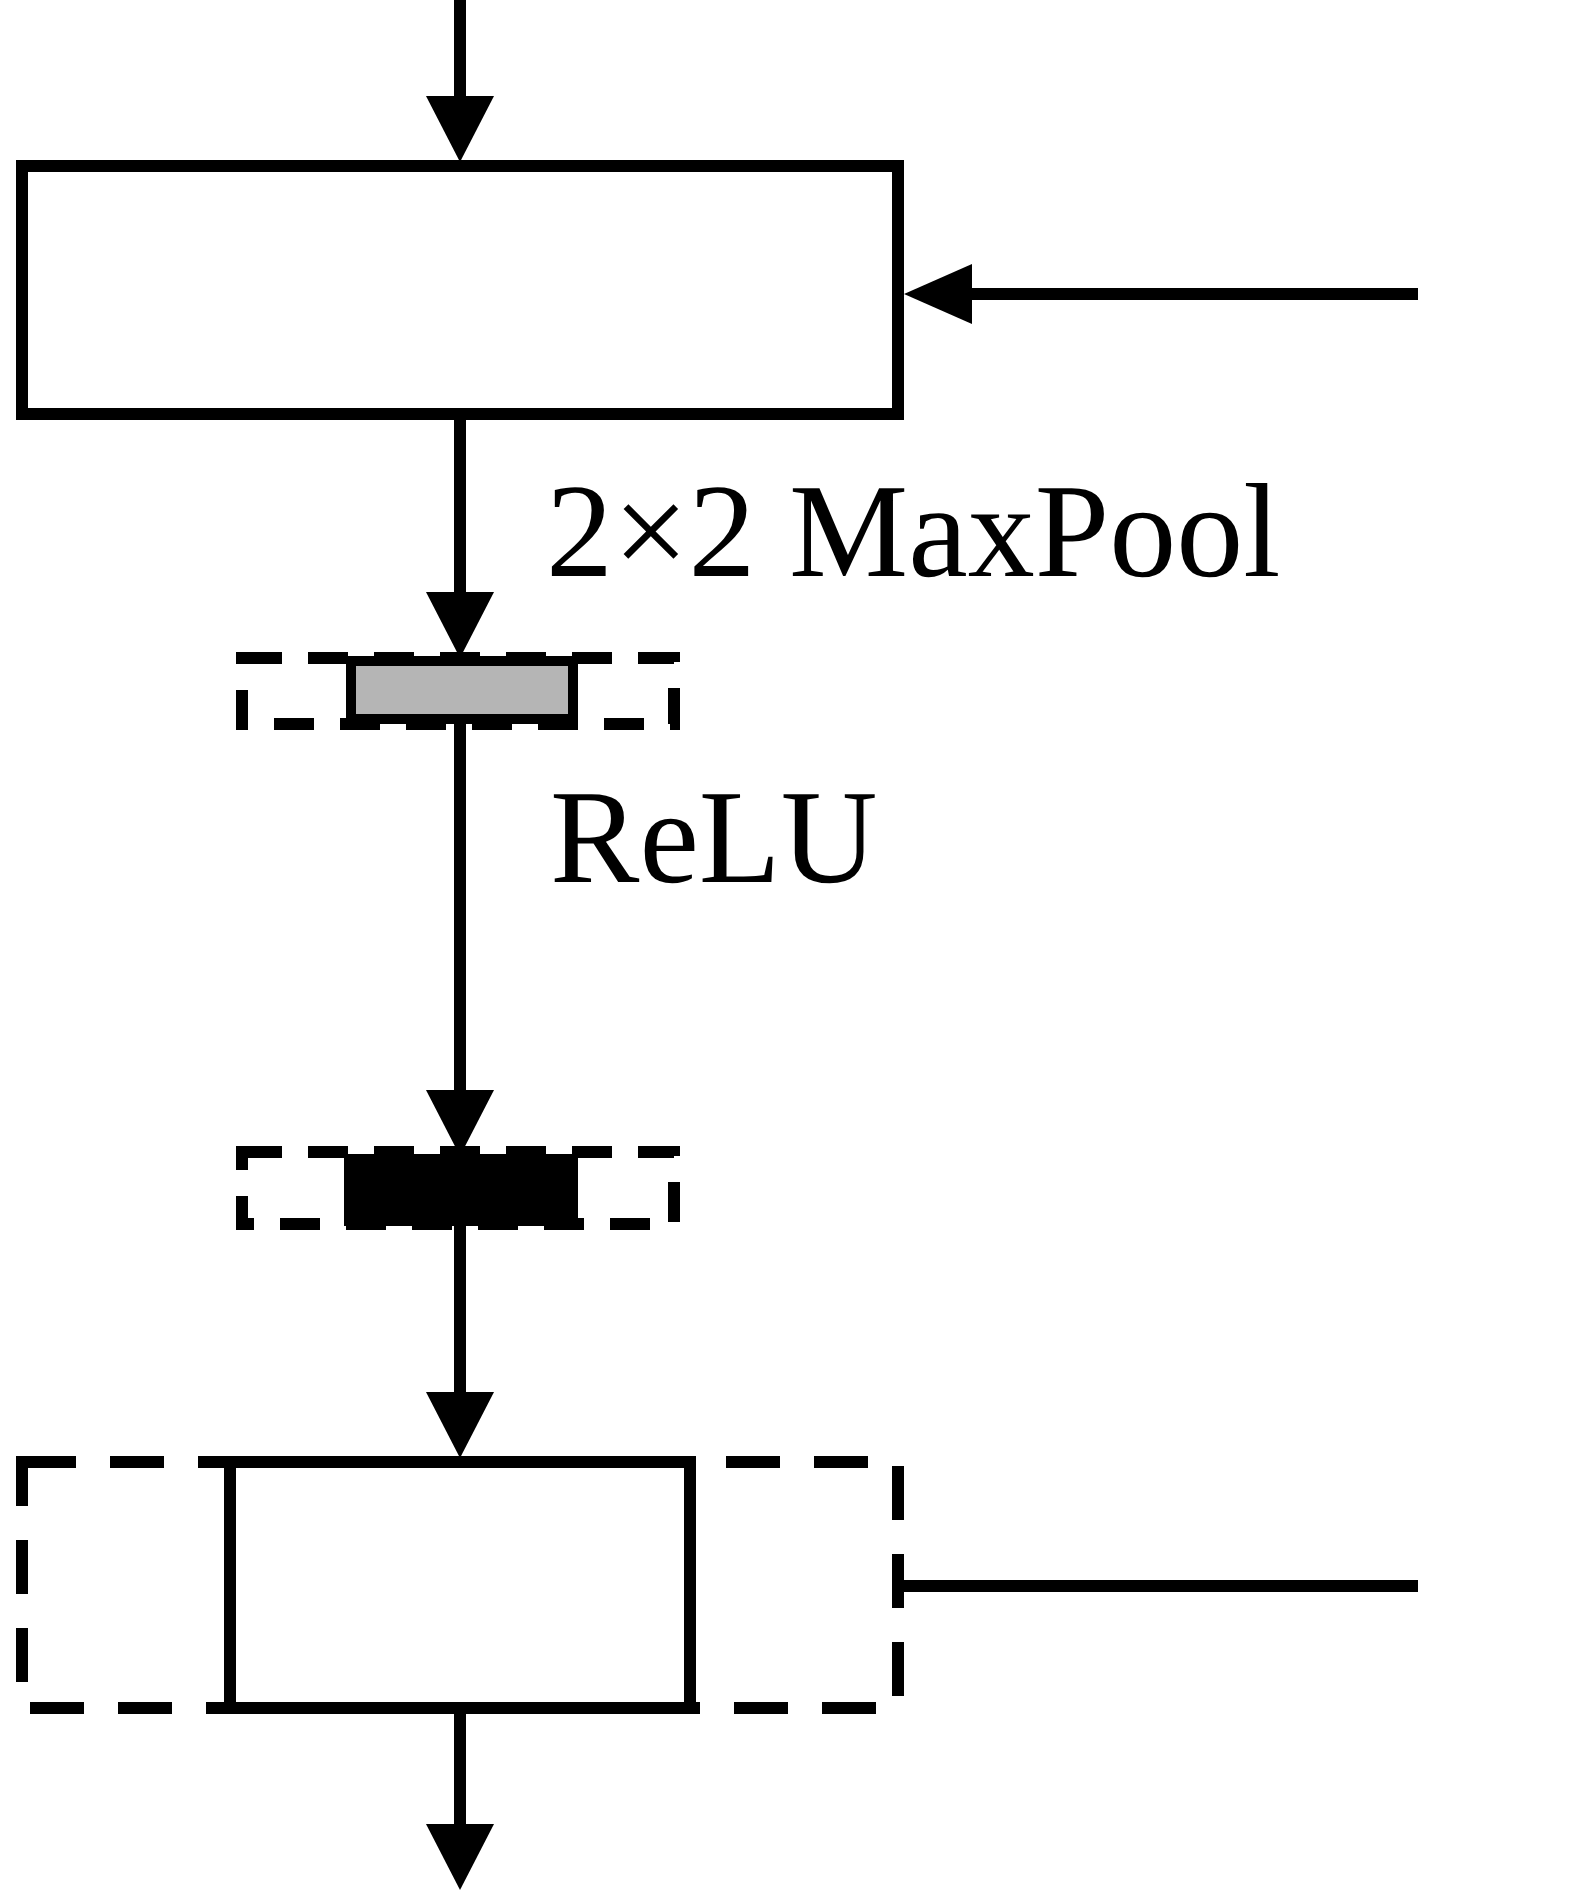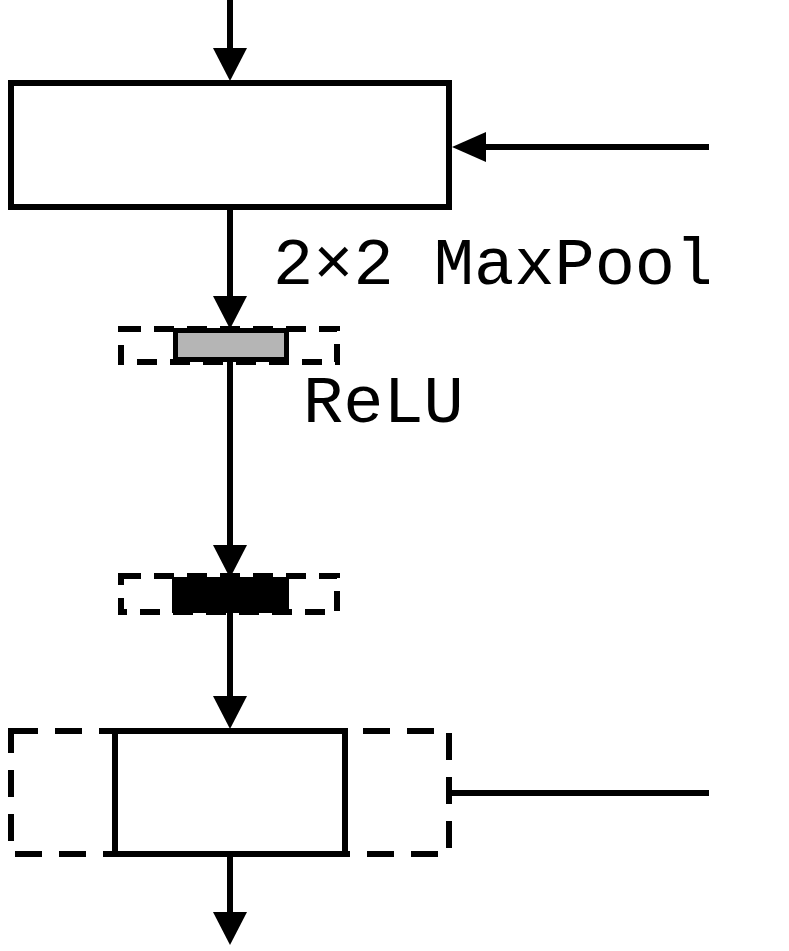--- a/index.html
+++ b/index.html
@@ -1,21 +1,21 @@
 <!DOCTYPE html>
 <html><head>
 <meta charset="utf-8">
 <style>
   html, body { margin: 0; padding: 0; background: #ffffff; }
   .canvas {
     position: relative;
     width: 709px;
     height: 951px;
     background: #ffffff;
-    font-family: Liberation Mono, monospace;
+    font-family: Liberation Serif, serif;
     overflow: hidden;
   }
   .vline { position: absolute; width: 6px; background: #000000; z-index: 3; }
   .hline { position: absolute; height: 6px; background: #000000; z-index: 3; }
   .arrowhead-down {
     position: absolute; width: 0; height: 0; z-index: 3;
     border-left: 17px solid transparent;
     border-right: 17px solid transparent;
     border-top: 33px solid #000000;
   }
@@ -62,21 +62,21 @@
   <div class="arrowhead-down" style="left:213px; top:296px;"></div>
   <div class="diagram-label" style="left:273px; top:232px;">2×2 MaxPool</div>
 
   <svg class="dashed-rect" style="left:118px; top:326px;" width="222" height="39">
     <rect x="3" y="3" width="216" height="33" fill="none" stroke="#000000" stroke-width="6" stroke-dasharray="20 13"></rect>
   </svg>
   <div class="pool-box" style="left:173px; top:328px; width:116px; height:34px;"></div>
 
   <div class="vline" style="left:227px; top:362px; height:186px;"></div>
   <div class="arrowhead-down" style="left:213px; top:545px;"></div>
-  <div class="diagram-label" style="left:275px; top:370px;margin-left:28px;">ReLU</div>
+  <div class="diagram-label" style="left:275px; top:385px;">ReLU</div>
 
   <svg class="dashed-rect" style="left:118px; top:573px;" width="222" height="42">
     <rect x="3" y="3" width="216" height="36" fill="none" stroke="#000000" stroke-width="6" stroke-dasharray="20 13"></rect>
   </svg>
   <div class="conv-box" style="left:172px; top:577px; width:117px; height:36px;"></div>
 
   <div class="vline" style="left:227px; top:613px; height:87px;"></div>
   <div class="arrowhead-down" style="left:213px; top:696px;"></div>
 
   <svg class="dashed-rect" style="left:8px; top:728px;" width="444" height="129">

